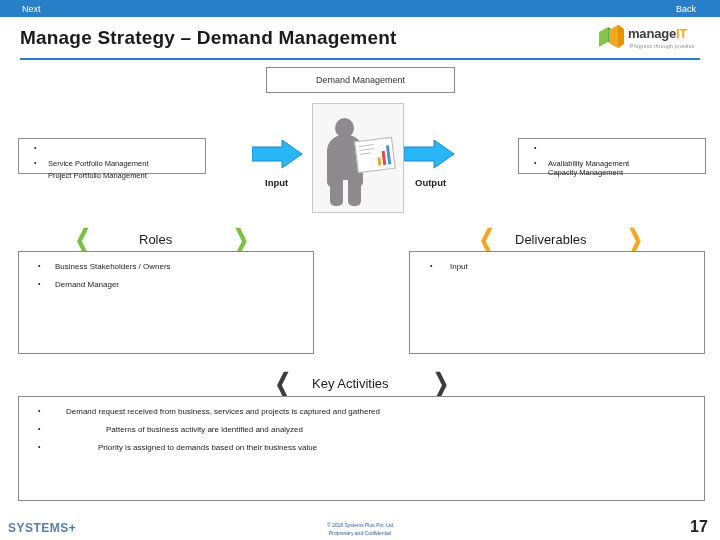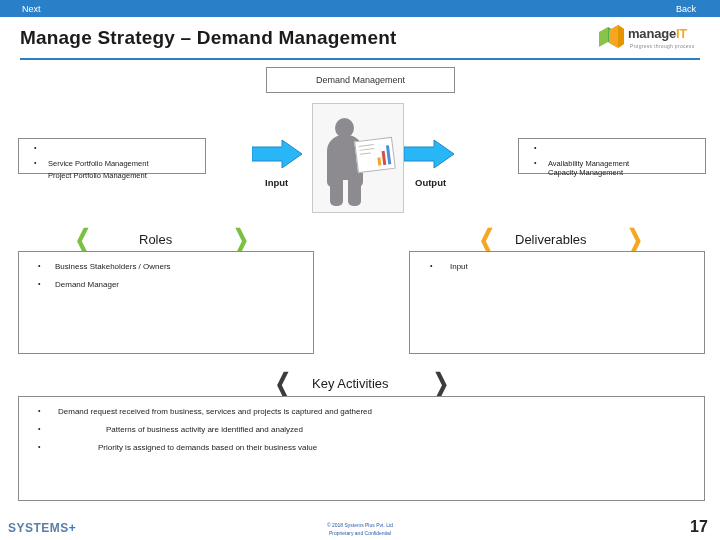--- a/index.html
+++ b/index.html
@@ -364,21 +364,21 @@
 <div class="section-head deliverables-head">Deliverables</div>
 <div class="box-deliverables"></div>
 <span class="bullet-dot" style="left:430px; top:262px;">•</span>
 <span class="list-item" style="left:450px; top:262px;">Input</span>
 
 <div class="bracket dark" style="left:272px; top:370px;">❬</div>
 <div class="bracket dark" style="left:430px; top:370px;">❭</div>
 <div class="section-head keyact-head">Key Activities</div>
 <div class="box-keyact"></div>
 <span class="bullet-dot" style="left:38px; top:407px;">•</span>
-<span class="list-item" style="left:58px; top:407px;">Demand request received from business, services and projects is captured and gathered</span>
+<span class="list-item" style="left:66px; top:407px;">Demand request received from business, services and projects is captured and gathered</span>
 <span class="bullet-dot" style="left:38px; top:425px;">•</span>
 <span class="list-item" style="left:58px; top:425px;padding-left:48px;">Patterns of business activity are identified and analyzed</span>
 <span class="bullet-dot" style="left:38px; top:443px;">•</span>
 <span class="list-item" style="left:58px; top:443px;margin-left:40px;">Priority is assigned to demands based on their business value</span>
 
 <div class="sysplus">
   <span>SYSTEMS</span><span class="plus">+</span>
 </div>
 <div class="footer-note">
   <div>© 2018 Systems Plus Pvt. Ltd</div>

